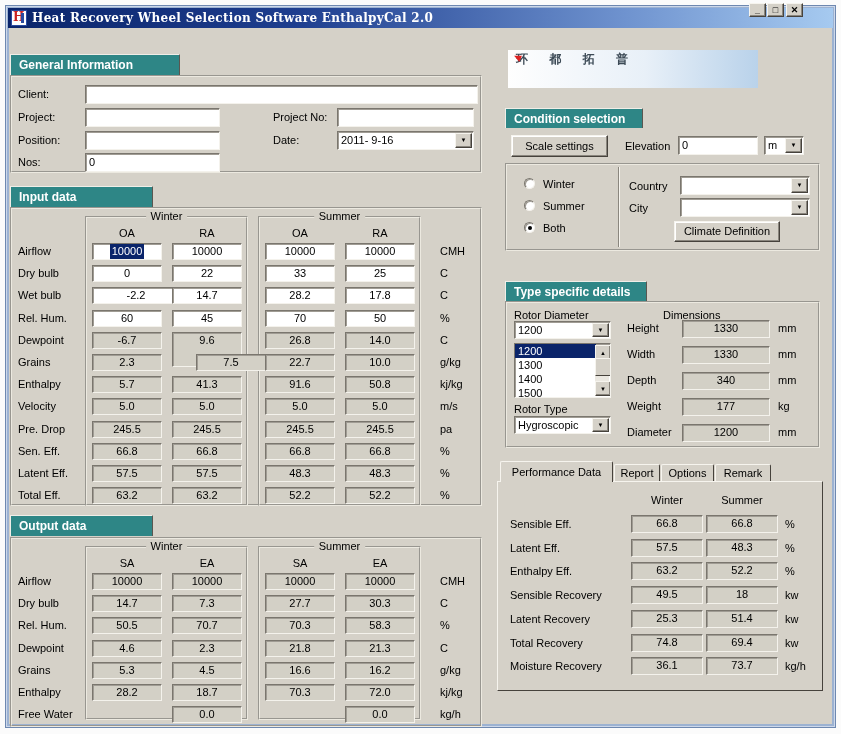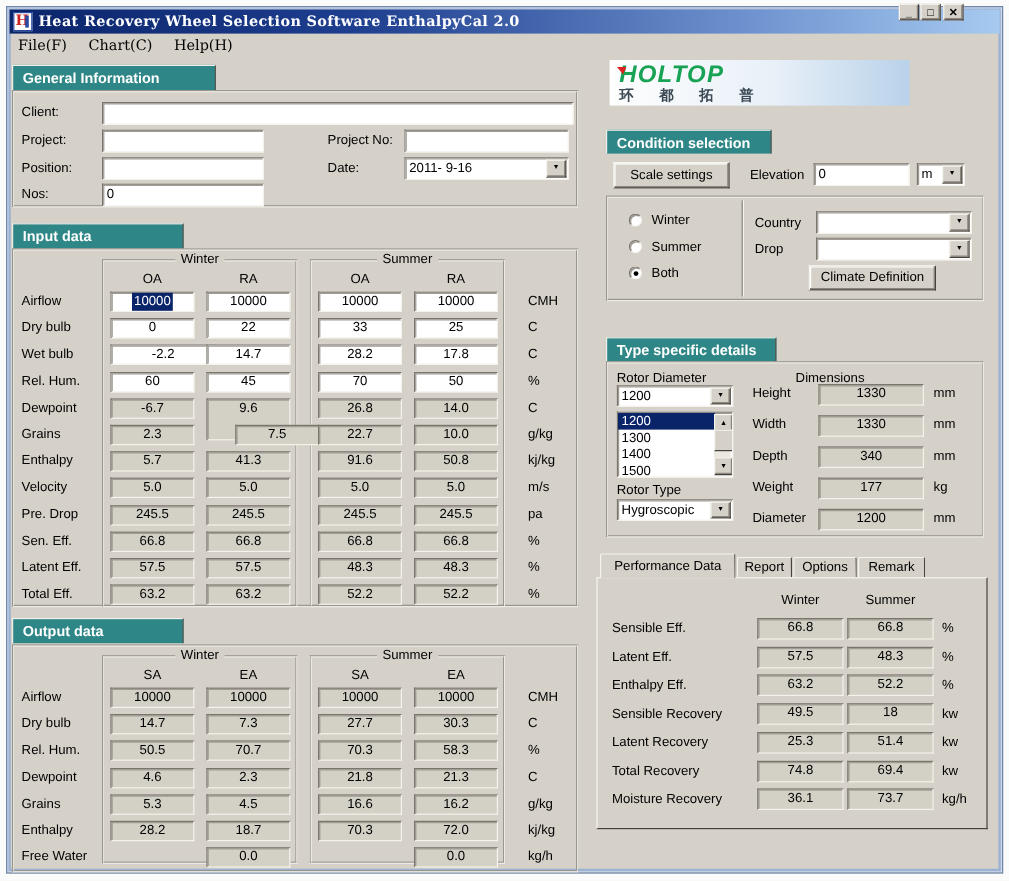--- a/index.html
+++ b/index.html
@@ -75,25 +75,20 @@
     <span id="appicon">
       <span class="h">H</span>
       <span class="bar"></span>
     </span>
     <span id="titletext">Heat Recovery Wheel Selection Software EnthalpyCal 2.0</span>
   </div>
   <div class="abs winbtn" style="left:749px;">_</div>
   <div class="abs winbtn" style="left:767px;">□</div>
   <div class="abs winbtn" style="left:786px;">✕</div>
 
-  <div id="menubar" class="abs">
-      <span>File(F)</span>
-      <span>Chart(C)</span>
-      <span>Help(H)</span>
-    </div>
 
   <div class="abs tealtab" style="left:10px;top:54px;width:170px;height:21px;">General Information</div>
   <div class="abs gbox" style="left:10px;top:75px;width:472px;height:98px;"></div>
   <div class="abs lbl" style="left:18px;top:88px;">Client:</div>
   <div class="abs sunken field" style="left:85px;top:85px;width:393px;height:19px;"></div>
   <div class="abs lbl" style="left:18px;top:111px;">Project:</div>
   <div class="abs sunken field" style="left:85px;top:108px;width:135px;height:19px;"></div>
   <div class="abs lbl" style="left:273px;top:111px;">Project No:</div>
   <div class="abs sunken field" style="left:337px;top:108px;width:137px;height:19px;"></div>
   <div class="abs lbl" style="left:18px;top:134px;">Position:</div>
@@ -389,21 +384,20 @@
         <span>0.0</span>
       </div>
       <div class="sunken cell ro" style="position: absolute; box-sizing: border-box; left: 335px; top: 169px; width: 70px; height: 17px;">
         <span>0.0</span>
       </div>
       <div class="lbl" style="position: absolute; box-sizing: border-box; left: 430px; top: 171px;">kg/h</div>
     </div>
 
   <div id="logo" class="abs">
     <span class="accent"></span>
-    <div class="brand">HOLTOP</div>
     <div class="cn">环 都 拓 普</div>
   </div>
 
   <div class="abs tealtab" style="left:505px;top:108px;width:138px;height:20px;">Condition selection</div>
   <div class="abs btn" style="left:511px;top:135px;width:97px;height:22px;line-height:20px;">Scale settings</div>
   <div class="abs lbl" style="left:625px;top:140px;">Elevation</div>
   <div class="abs sunken field" style="left:678px;top:136px;width:80px;height:19px;">0</div>
   <div class="abs sunken field combo" style="left:764px;top:136px;width:40px;height:19px;">
     <span>m</span>
     <span class="arrow">▼</span>
@@ -416,21 +410,21 @@
         <div class="radio" style="position: absolute; box-sizing: border-box; left: 17px; top: 35px;"></div>
         <div class="lbl" style="position: absolute; box-sizing: border-box; left: 36px; top: 35px;">Summer</div>
         <div class="radio sel" style="position: absolute; box-sizing: border-box; left: 17px; top: 57px;"></div>
         <div class="lbl" style="position: absolute; box-sizing: border-box; left: 36px; top: 57px;">Both</div>
       </div>
     <div class="abs lbl" style="left:122px;top:15px;">Country</div>
     <div class="abs sunken field combo" style="left:173px;top:11px;width:130px;height:19px;">
       <span></span>
       <span class="arrow">▼</span>
     </div>
-    <div class="abs lbl" style="left:122px;top:37px;">Drop</div>
+    <div class="abs lbl" style="left:122px;top:37px;">City</div>
     <div class="abs sunken field combo" style="left:173px;top:33px;width:130px;height:19px;">
       <span></span>
       <span class="arrow">▼</span>
     </div>
     <div class="abs btn" style="left:167px;top:56px;width:106px;height:21px;line-height:19px;">Climate Definition</div>
   </div>
 
   <div class="abs tealtab" style="left:505px;top:281px;width:142px;height:20px;">Type specific details</div>
   <div class="abs gbox" style="left:505px;top:301px;width:315px;height:147px;">
     <div class="abs lbl" style="left:7px;top:6px;">Rotor Diameter</div>

